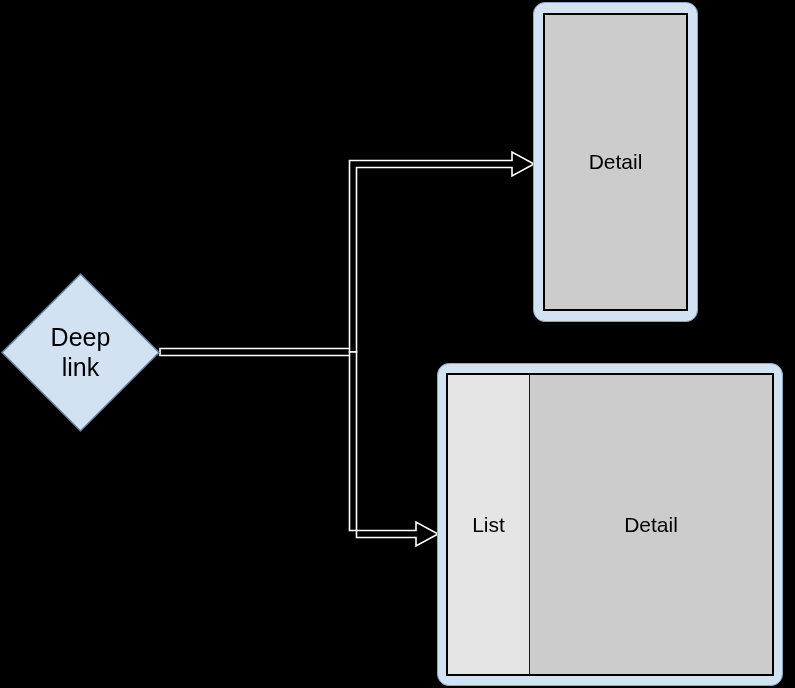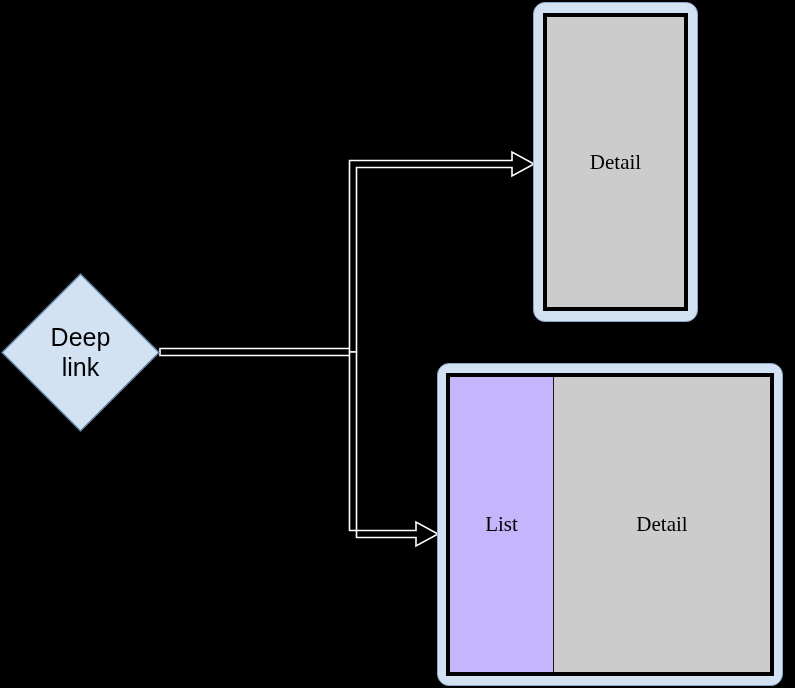--- a/index.html
+++ b/index.html
@@ -77,42 +77,41 @@
     top: 363px;
     width: 346px;
     height: 323px;
     border-radius: 12px;
     padding: 9px 8px;
   }
   .screen {
     width: 100%;
     height: 100%;
     box-sizing: border-box;
-    border: 4px solid #000000;
+    border: 2px solid #000000;
     display: flex;
     background: #cccccc;
-    font-family: Liberation Serif, serif;
   }
   .pane {
     display: flex;
     align-items: center;
     justify-content: center;
     color: #000000;
     font-size: 21px;
     box-sizing: border-box;
   }
   .pane-detail-single {
     width: 100%;
     height: 100%;
     background: #cccccc;
   }
   .pane-list {
-    width: 104px;
+    width: 82px;
     height: 100%;
-    background: #c4b5fd;
+    background: #e5e5e5;
     border-right: 1px solid #1a1a1a;
     flex: 0 0 auto;
   }
   .pane-detail-split {
     flex: 1 1 auto;
     height: 100%;
     background: #cccccc;
   }
 </style>
 </head>

